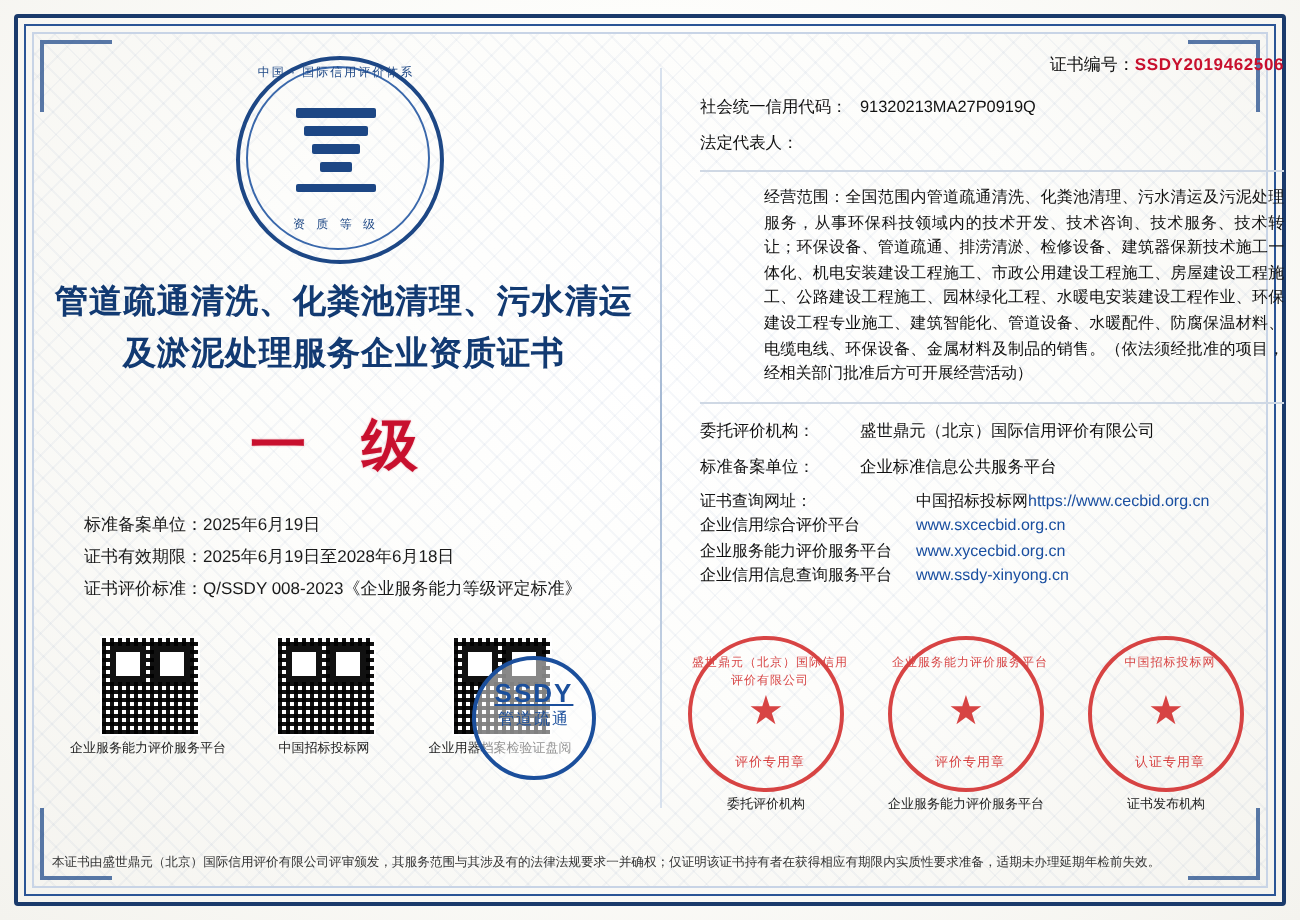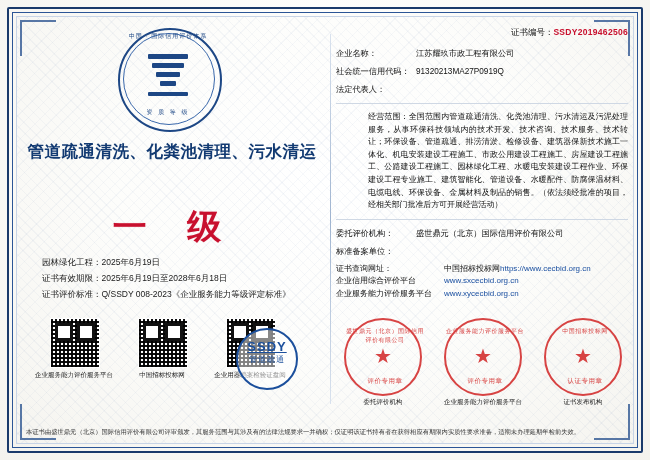--- a/index.html
+++ b/index.html
@@ -78,23 +78,22 @@
     font-size:6px;color:#1d4785;letter-spacing:2px;
   }
 
   .cert-title{
     position:absolute;left:0;top:112px;width:296px;
     text-align:center;color:#123a72;font-weight:bold;
     font-size:16.5px;line-height:26px;letter-spacing:.5px;
   }
   .grade{
     position:absolute;left:0;top:178px;width:296px;text-align:center;
-    color:#c8102e;font-weight:bold;font-size:34px;letter-spacing:10px;
+    color:#c8102e;font-weight:bold;font-size:28px;letter-spacing:10px;
     text-shadow:0 0 1px rgba(200,16,46,.4);
-    font-family:Liberation Mono, monospace;
   }
   .meta{
     position:absolute;left:18px;top:228px;width:268px;
     font-size:8.5px;color:#1a1a1a;line-height:16px;
   }
   .meta div{white-space:nowrap;}
 
   
   .qr-row{
     position:absolute;left:6px;top:292px;width:284px;height:86px;
@@ -132,21 +131,21 @@
   .seal-mutual .st{font-size:8px;margin-top:4px;letter-spacing:1px;}
 
   
   .divider{
     position:absolute;left:330px;top:34px;width:1px;height:370px;
     background:linear-gradient(#d9e2ee,#9fb4d0,#d9e2ee);
   }
 
   
   .right{
-    position:absolute;left:336px;top:26px;width:292px;height:400px;
+    position:absolute;left:350px;top:26px;width:292px;height:400px;
     font-size:8.2px;color:#111;line-height:13px;
   }
   .cert-no{
     text-align:right;font-size:8.5px;margin-bottom:8px;
   }
   .cert-no b{color:#c8102e;font-weight:bold;letter-spacing:.3px;}
   .field{display:flex;margin-bottom:5px;}
   .field .k{width:80px;flex:0 0 80px;color:#111;}
   .field .v{flex:1;color:#111;}
   .block{margin-top:6px;}
@@ -220,26 +219,27 @@
           <i></i>
           <i></i>
           <i></i>
           <i></i>
       </div>
       <div class="arc-bot">资 质 等 级</div>
     </div>
 
     <div class="cert-title">
       <div>管道疏通清洗、化粪池清理、污水清运</div>
+      <div>及淤泥处理服务企业资质证书</div>
     </div>
 
     <div class="grade">一 级</div>
 
     <div class="meta">
-      <div>园林绿化工程：2025年6月19日</div>
+      <div>标准备案单位：2025年6月19日</div>
       <div>证书有效期限：2025年6月19日至2028年6月18日</div>
       <div>证书评价标准：Q/SSDY 008-2023《企业服务能力等级评定标准》</div>
     </div>
 
     <div class="qr-row">
       <div class="qr qr1"></div>
       <div class="qr qr2"></div>
       <div class="qr qr3"></div>
       <div class="qr-cap cap1">企业服务能力评价服务平台</div>
       <div class="qr-cap cap2">中国招标投标网</div>
@@ -253,24 +253,20 @@
   </div>
 
   <div class="divider"></div>
 
   <div class="right">
     <div class="cert-no">
       <span>证书编号：</span><b>SSDY2019462506</b>
     </div>
 
     <div class="field">
-      <span class="k">企业名称：</span>
-      <span class="v">江苏耀玖市政工程有限公司</span>
-    </div>
-    <div class="field">
       <span class="k">社会统一信用代码：</span>
       <span class="v">91320213MA27P0919Q</span>
     </div>
     <div class="field">
       <span class="k">法定代表人：</span>
     </div>
 
     <div class="rule"></div>
 
     <div class="block">
@@ -278,36 +274,41 @@
     </div>
 
     <div class="rule"></div>
 
     <div class="field">
       <span class="k">委托评价机构：</span>
       <span class="v">盛世鼎元（北京）国际信用评价有限公司</span>
     </div>
     <div class="field">
       <span class="k">标准备案单位：</span>
+      <span class="v">企业标准信息公共服务平台</span>
     </div>
 
     <div class="links">
       <div class="row">
         <span class="k">证书查询网址：</span>
         <span>中国招标投标网</span>
         <span class="lk">https://www.cecbid.org.cn</span>
       </div>
       <div class="row">
         <span class="k">企业信用综合评价平台</span>
         <span class="lk">www.sxcecbid.org.cn</span>
       </div>
       <div class="row">
         <span class="k">企业服务能力评价服务平台</span>
         <span class="lk">www.xycecbid.org.cn</span>
       </div>
+      <div class="row">
+        <span class="k">企业信用信息查询服务平台</span>
+        <span class="lk">www.ssdy-xinyong.cn</span>
+      </div>
     </div>
   </div>
 
   <div class="seals">
     <div class="seal seal1">
       <div class="txt-top">盛世鼎元（北京）国际信用评价有限公司</div>
       <div class="star">★</div>
       <div class="txt-bot">评价专用章</div>
     </div>
     <div class="seal seal2">

